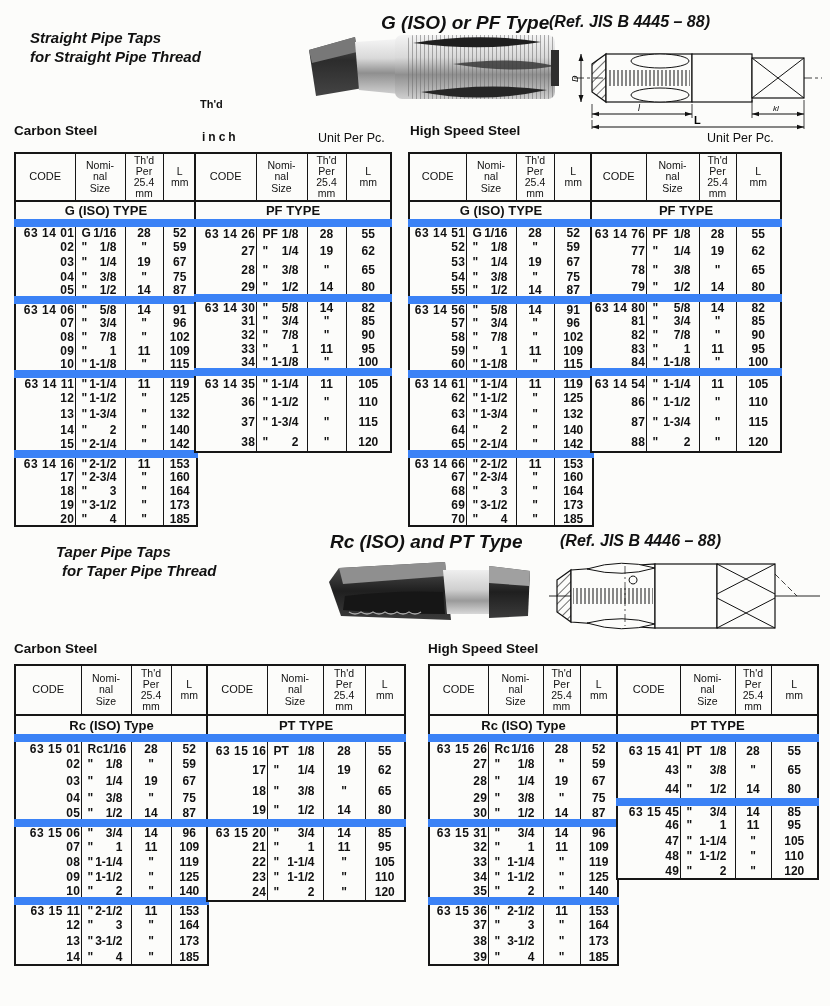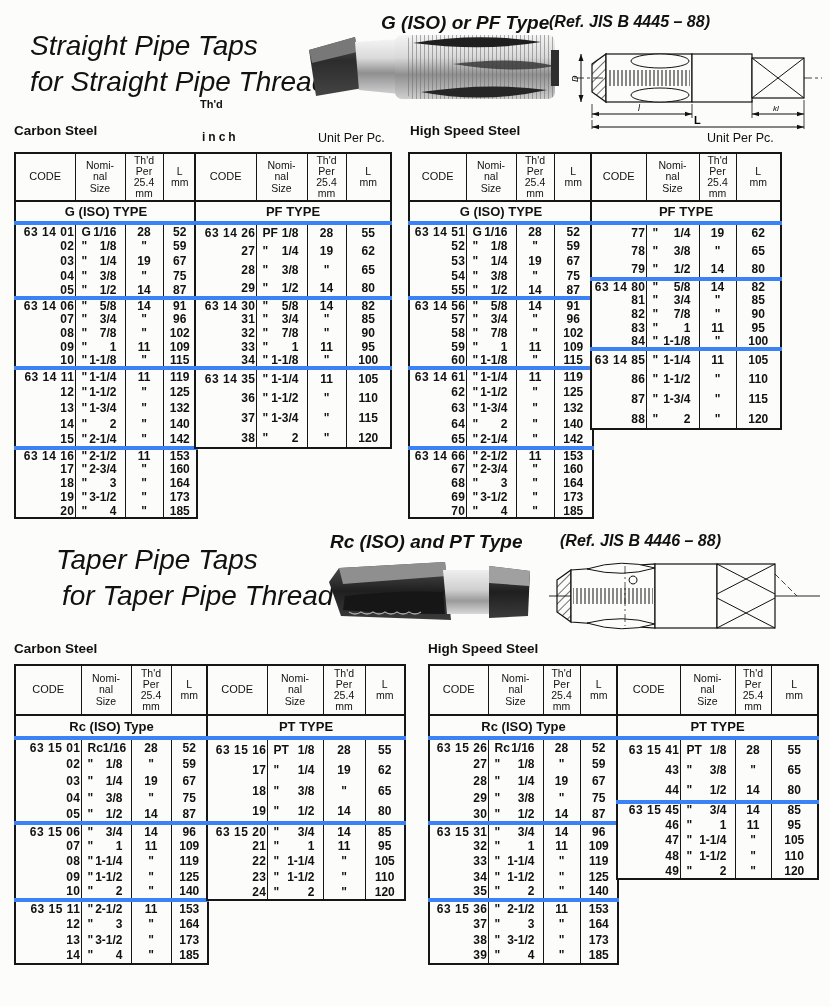--- a/index.html
+++ b/index.html
@@ -1,39 +1,39 @@
 <!DOCTYPE html>
 <html><head>
 <meta charset="utf-8">
 <style>
   html,body{margin:0;padding:0;background:#e8e8e8;}
   #page{position:relative;width:830px;height:1006px;background:#fcfcfa;margin:0 auto;
         font-family:"Liberation Sans",sans-serif;color:#111;overflow:hidden;}
   .abs{position:absolute;}
-  .title{font-size:28px;font-weight:400;font-style:italic;line-height:1.28;white-space:nowrap;}
+  .title{font-size:15px;font-weight:700;font-style:italic;line-height:1.28;white-space:nowrap;}
   .typeHeading{font-size:19px;font-weight:700;font-style:italic;white-space:nowrap;}
   .refText{font-size:16px;font-weight:700;font-style:italic;white-space:nowrap;}
   .matLabel{font-size:13.5px;font-weight:700;white-space:nowrap;}
   .smallNote{font-size:11px;font-weight:700;white-space:nowrap;}
   .inchNote{font-size:12px;font-weight:700;letter-spacing:3px;white-space:nowrap;}
   .unitNote{font-size:12.5px;font-weight:400;white-space:nowrap;}
 
   table.cat{border-collapse:collapse;table-layout:fixed;background:#fcfcfa;}
   table.cat,table.cat th,table.cat td{border-color:#161616;}
   table.cat{border:2px solid #161616;}
   table.cat th{border-left:1.5px solid #161616;border-bottom:2px solid #161616;
       font-size:10.5px;font-weight:400;line-height:1.06;white-space:pre-line;
       text-align:center;vertical-align:middle;padding:0;}
   table.cat th:first-child{border-left:none;font-size:11px;}
   table.cat td.type{border-top:none;border-bottom:2px solid #161616;
       font-size:13px;font-weight:700;text-align:center;vertical-align:middle;padding:0;}
   table.cat tbody td{border-left:1.5px solid #161616;padding:0;vertical-align:middle;
       font-size:12px;font-weight:700;line-height:1;}
   table.cat tbody td:first-child{border-left:none;}
-  table.cat tbody{border-top:4px solid #3b82f6;}
+  table.cat tbody{border-top:8px solid #3b82f6;}
   table.cat tr.gfirst td{border-top:2px solid #161616;}
   td.code{text-align:right;padding-right:7px;white-space:nowrap;letter-spacing:.5px;}
   td.size .szw{display:flex;justify-content:space-between;align-items:center;padding:0 8px 0 6px;}
   td.size .pfx{font-weight:700;}
   td.size .frac{font-weight:700;white-space:nowrap;}
   td.thd,td.lmm{text-align:center;}
   svg text{font-family:"Liberation Sans",sans-serif;}
 </style>
 </head>
 <body>
@@ -830,20 +830,31 @@
 25.4
 mm</th>
             <th>L
 mm</th>
           </tr>
           <tr style="height: 22px;">
             <td colspan="4" class="type">PF TYPE</td>
           </tr>
         </thead>
         <tbody>
+          <tr class="gfirst" style="height: 18.75px;">
+            <td class="code">63 14 76</td>
+            <td class="size">
+              <div class="szw">
+                <span class="pfx">PF</span>
+                <span class="frac">1/8</span>
+              </div>
+            </td>
+            <td class="thd">28</td>
+            <td class="lmm">55</td>
+          </tr>
           <tr style="height: 18.75px;">
             <td class="code">77</td>
             <td class="size">
               <div class="szw">
                 <span class="pfx">"</span>
                 <span class="frac">1/4</span>
               </div>
             </td>
             <td class="thd">19</td>
             <td class="lmm">62</td>
@@ -923,21 +934,21 @@
                 <span class="pfx">"</span>
                 <span class="frac">1-1/8</span>
               </div>
             </td>
             <td class="thd">"</td>
             <td class="lmm">100</td>
           </tr>
         </tbody>
         <tbody>
           <tr class="gfirst" style="height: 20px;">
-            <td class="code">63 14 85</td>
+            <td class="code">63 14 54</td>
             <td class="size">
               <div class="szw">
                 <span class="pfx">"</span>
                 <span class="frac">1-1/4</span>
               </div>
             </td>
             <td class="thd">11</td>
             <td class="lmm">105</td>
           </tr>
           <tr style="height: 20px;">

